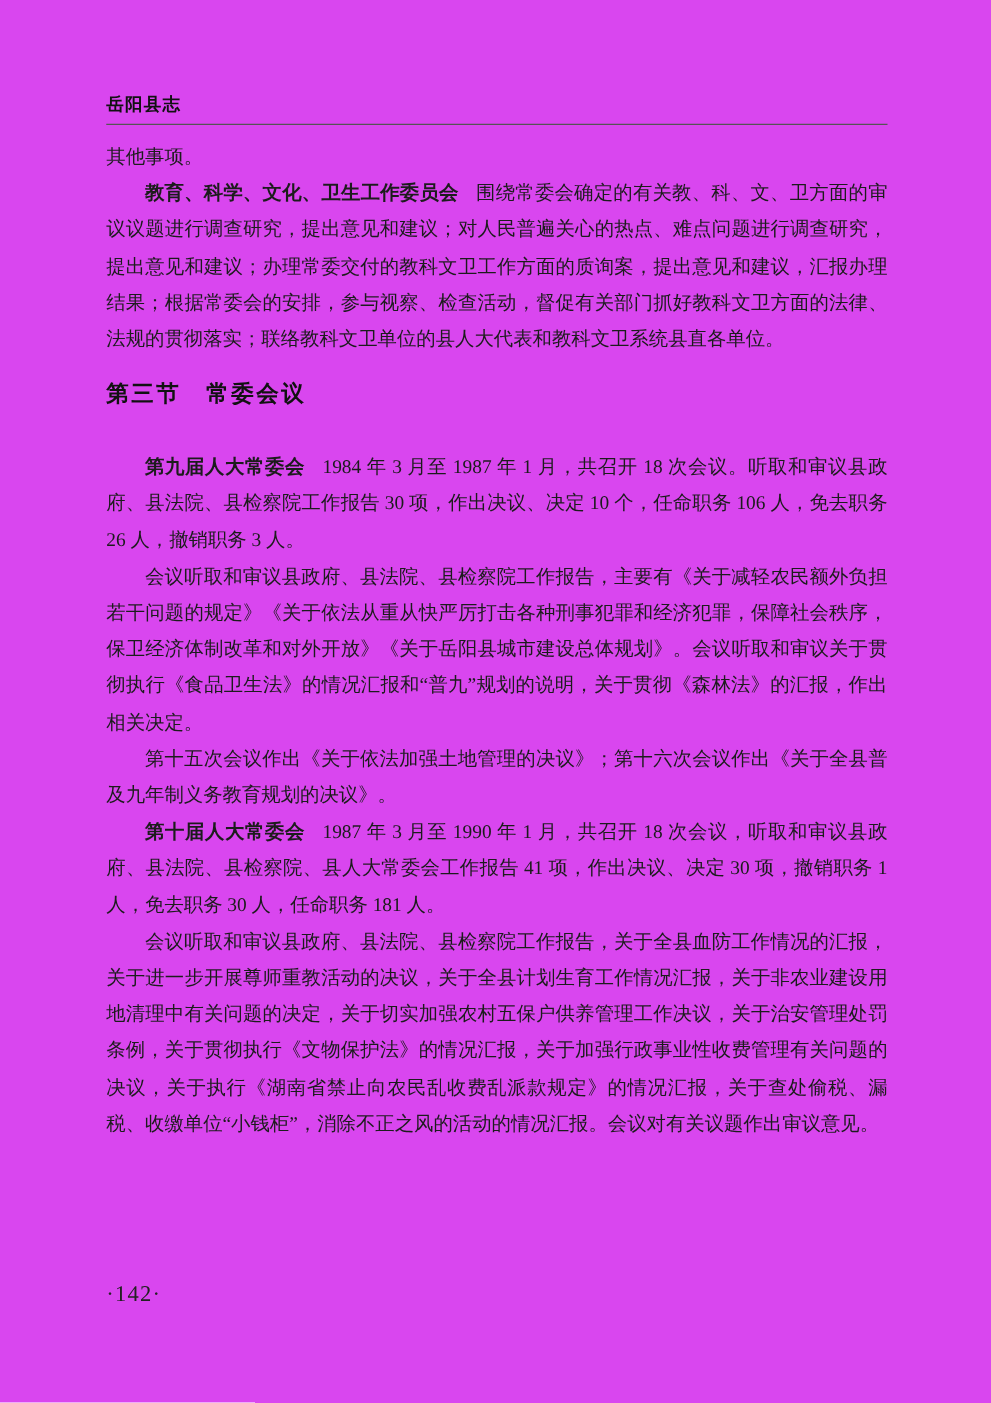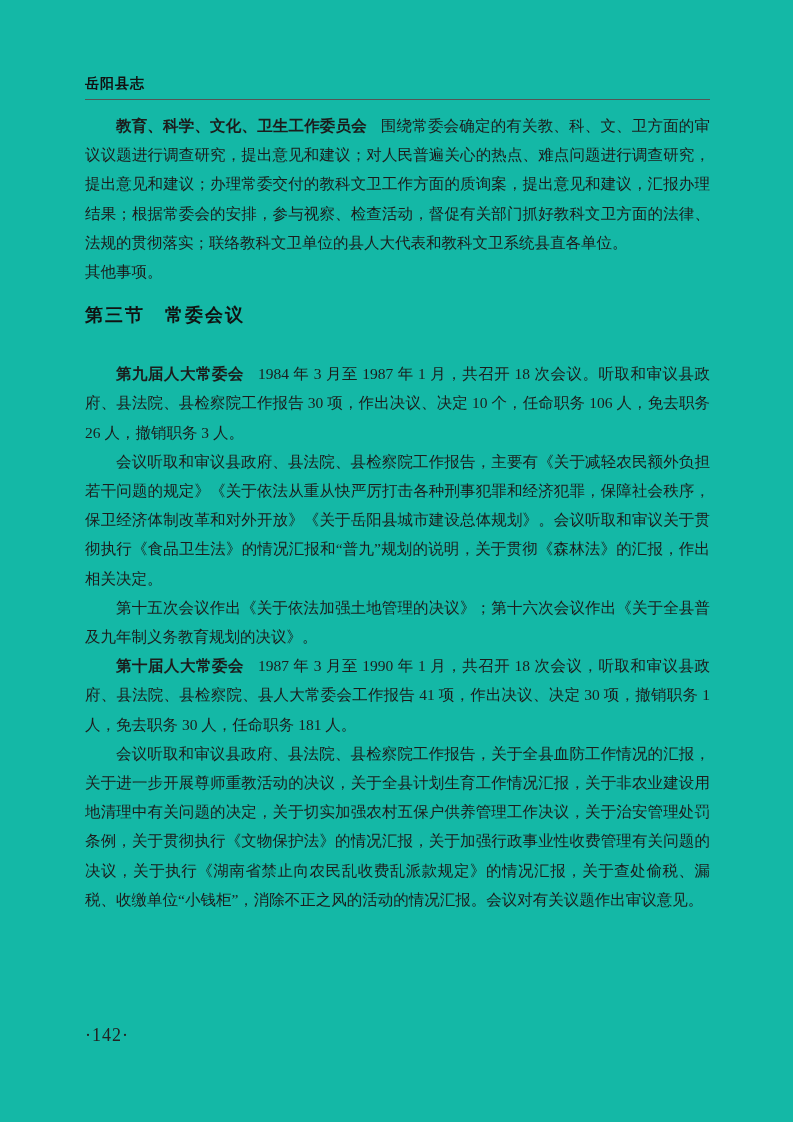--- a/index.html
+++ b/index.html
@@ -4,21 +4,21 @@
 <style>
   html, body {
     margin: 0;
     padding: 0;
     background: #ffffff;
   }
   .page {
     position: relative;
     width: 793px;
     height: 1122px;
-    background: #14b8a6;
+    background: #d946ef;
     overflow: hidden;
     font-family: "Liberation Serif", "DejaVu Serif", serif;
     color: #1c1c1c;
   }
   
   .running-header {
     position: absolute;
     left: 85px;
     top: 74px;
     width: 625px;
@@ -84,23 +84,23 @@
 
 <div class="page">
 
   <header class="running-header">
     <div class="book-title">岳阳县志</div>
     <div class="header-rule"></div>
   </header>
 
   <main class="content">
 
+    <p class="para no-indent"><span>其他事项。</span></p>
+
     <p class="para"><b class="lead">教育、科学、文化、卫生工作委员会</b><span>围绕常委会确定的有关教、科、文、卫方面的审议议题进行调查研究，提出意见和建议；对人民普遍关心的热点、难点问题进行调查研究，提出意见和建议；办理常委交付的教科文卫工作方面的质询案，提出意见和建议，汇报办理结果；根据常委会的安排，参与视察、检查活动，督促有关部门抓好教科文卫方面的法律、法规的贯彻落实；联络教科文卫单位的县人大代表和教科文卫系统县直各单位。</span></p>
-
-    <p class="para no-indent"><span>其他事项。</span></p>
 
     <h2 class="section-heading">第三节　常委会议</h2>
 
     <p class="para"><b class="lead">第九届人大常委会</b><span>1984 年 3 月至 1987 年 1 月，共召开 18 次会议。听取和审议县政府、县法院、县检察院工作报告 30 项，作出决议、决定 10 个，任命职务 106 人，免去职务 26 人，撤销职务 3 人。</span></p>
 
     <p class="para"><span>会议听取和审议县政府、县法院、县检察院工作报告，主要有《关于减轻农民额外负担若干问题的规定》《关于依法从重从快严厉打击各种刑事犯罪和经济犯罪，保障社会秩序，保卫经济体制改革和对外开放》《关于岳阳县城市建设总体规划》。会议听取和审议关于贯彻执行《食品卫生法》的情况汇报和“普九”规划的说明，关于贯彻《森林法》的汇报，作出相关决定。</span></p>
 
     <p class="para"><span>第十五次会议作出《关于依法加强土地管理的决议》；第十六次会议作出《关于全县普及九年制义务教育规划的决议》。</span></p>
 
 

